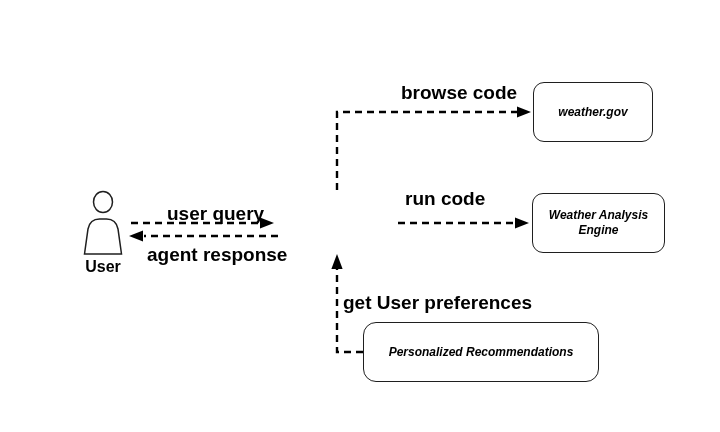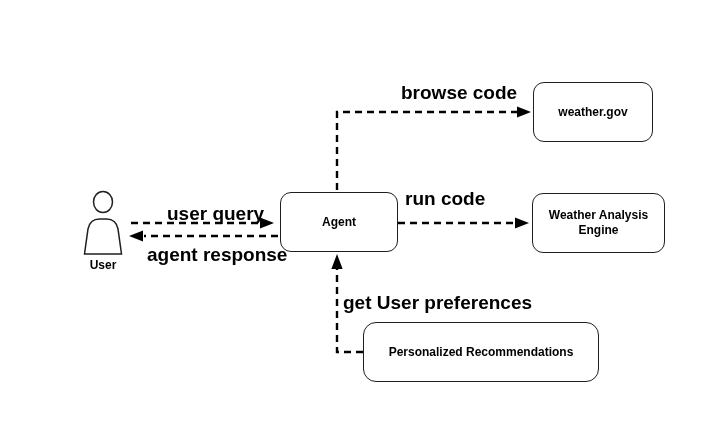--- a/index.html
+++ b/index.html
@@ -42,39 +42,40 @@
     border-radius: 11px;
     background: #ffffff;
     display: flex;
     align-items: center;
     justify-content: center;
     text-align: center;
     font-size: 12px;
     font-weight: bold;
     color: #000000;
     line-height: 15px;
+    font-style: italic;
   }
   .node .wrap-label {
     display: block;
   }
   .edge-label {
     position: absolute;
     font-size: 19px;
     font-weight: bold;
     color: #000000;
     white-space: nowrap;
     line-height: 16px;
   }
   .user-caption {
     position: absolute;
     left: 83px;
     top: 258px;
     width: 40px;
     text-align: center;
-    font-size: 12px;
+    font-size: 16px;
     font-weight: bold;
     color: #000000;
   }
 </style>
 </head>
 <body>
 
 <div class="canvas">
 
   <svg class="layer" width="720" height="432" viewBox="0 0 720 432">
@@ -103,23 +104,20 @@
       <line class="edge-line" x1="398" y1="223" x2="515" y2="223"></line>
       <polygon class="arrow-head" points="529,223 515,217.6 515,228.4"></polygon>
     </g>
 
     <g>
       <polyline class="edge-line" points="363,352 337,352 337,269"></polyline>
       <polygon class="arrow-head" points="337,254 331.4,269 342.6,269"></polygon>
     </g>
   </svg>
 
-  <div class="node" style="left:280px; top:192px; width:118px; height:60px;">
-    <span>Agent</span>
-  </div>
 
   <div class="node" style="left:533px; top:82px; width:120px; height:60px;">
     <span>weather.gov</span>
   </div>
 
   <div class="node" style="left:532px; top:193px; width:133px; height:60px;">
     <span class="wrap-label" style="width:105px;">Weather Analysis Engine</span>
   </div>
 
   <div class="node" style="left:363px; top:322px; width:236px; height:60px; border-radius:13px;">

